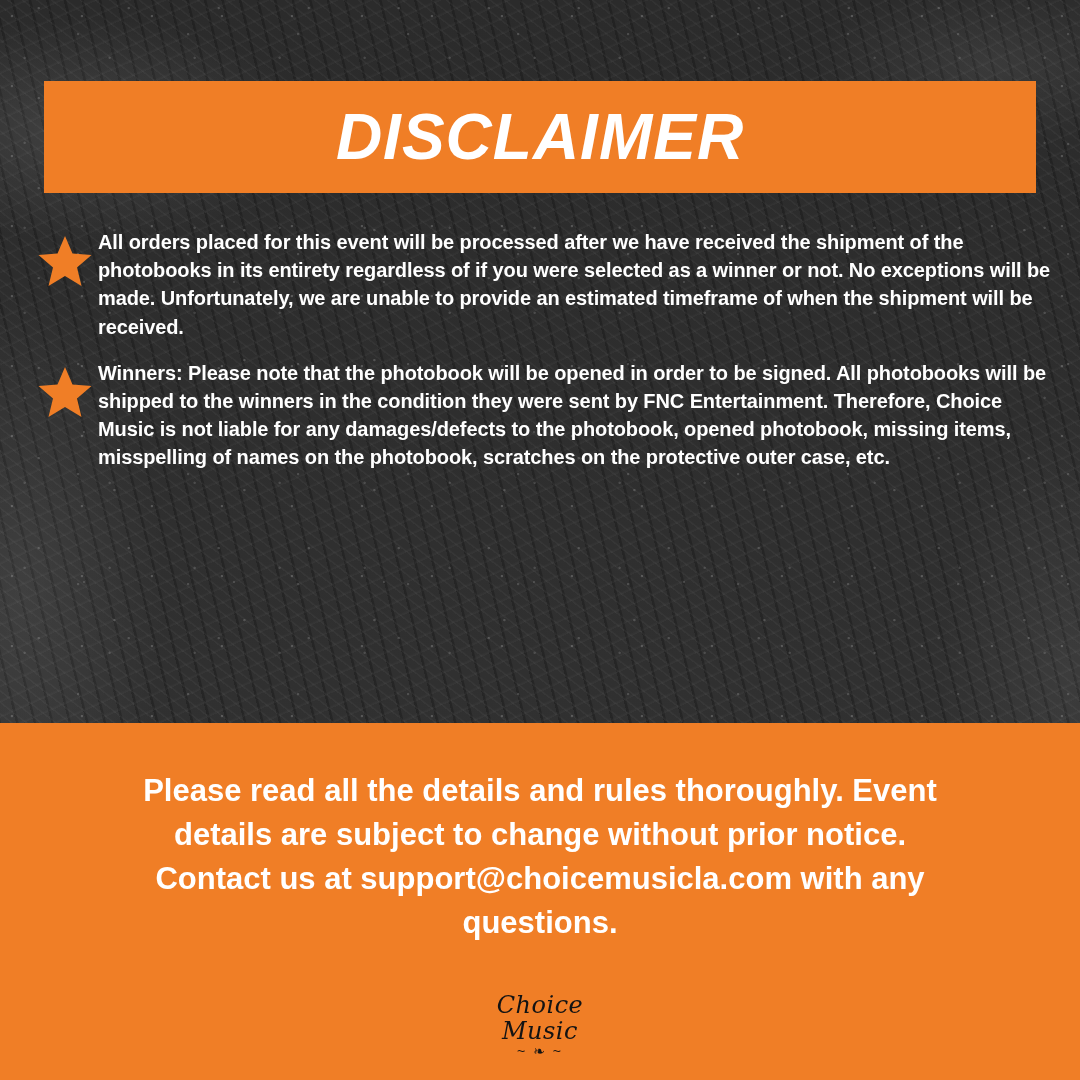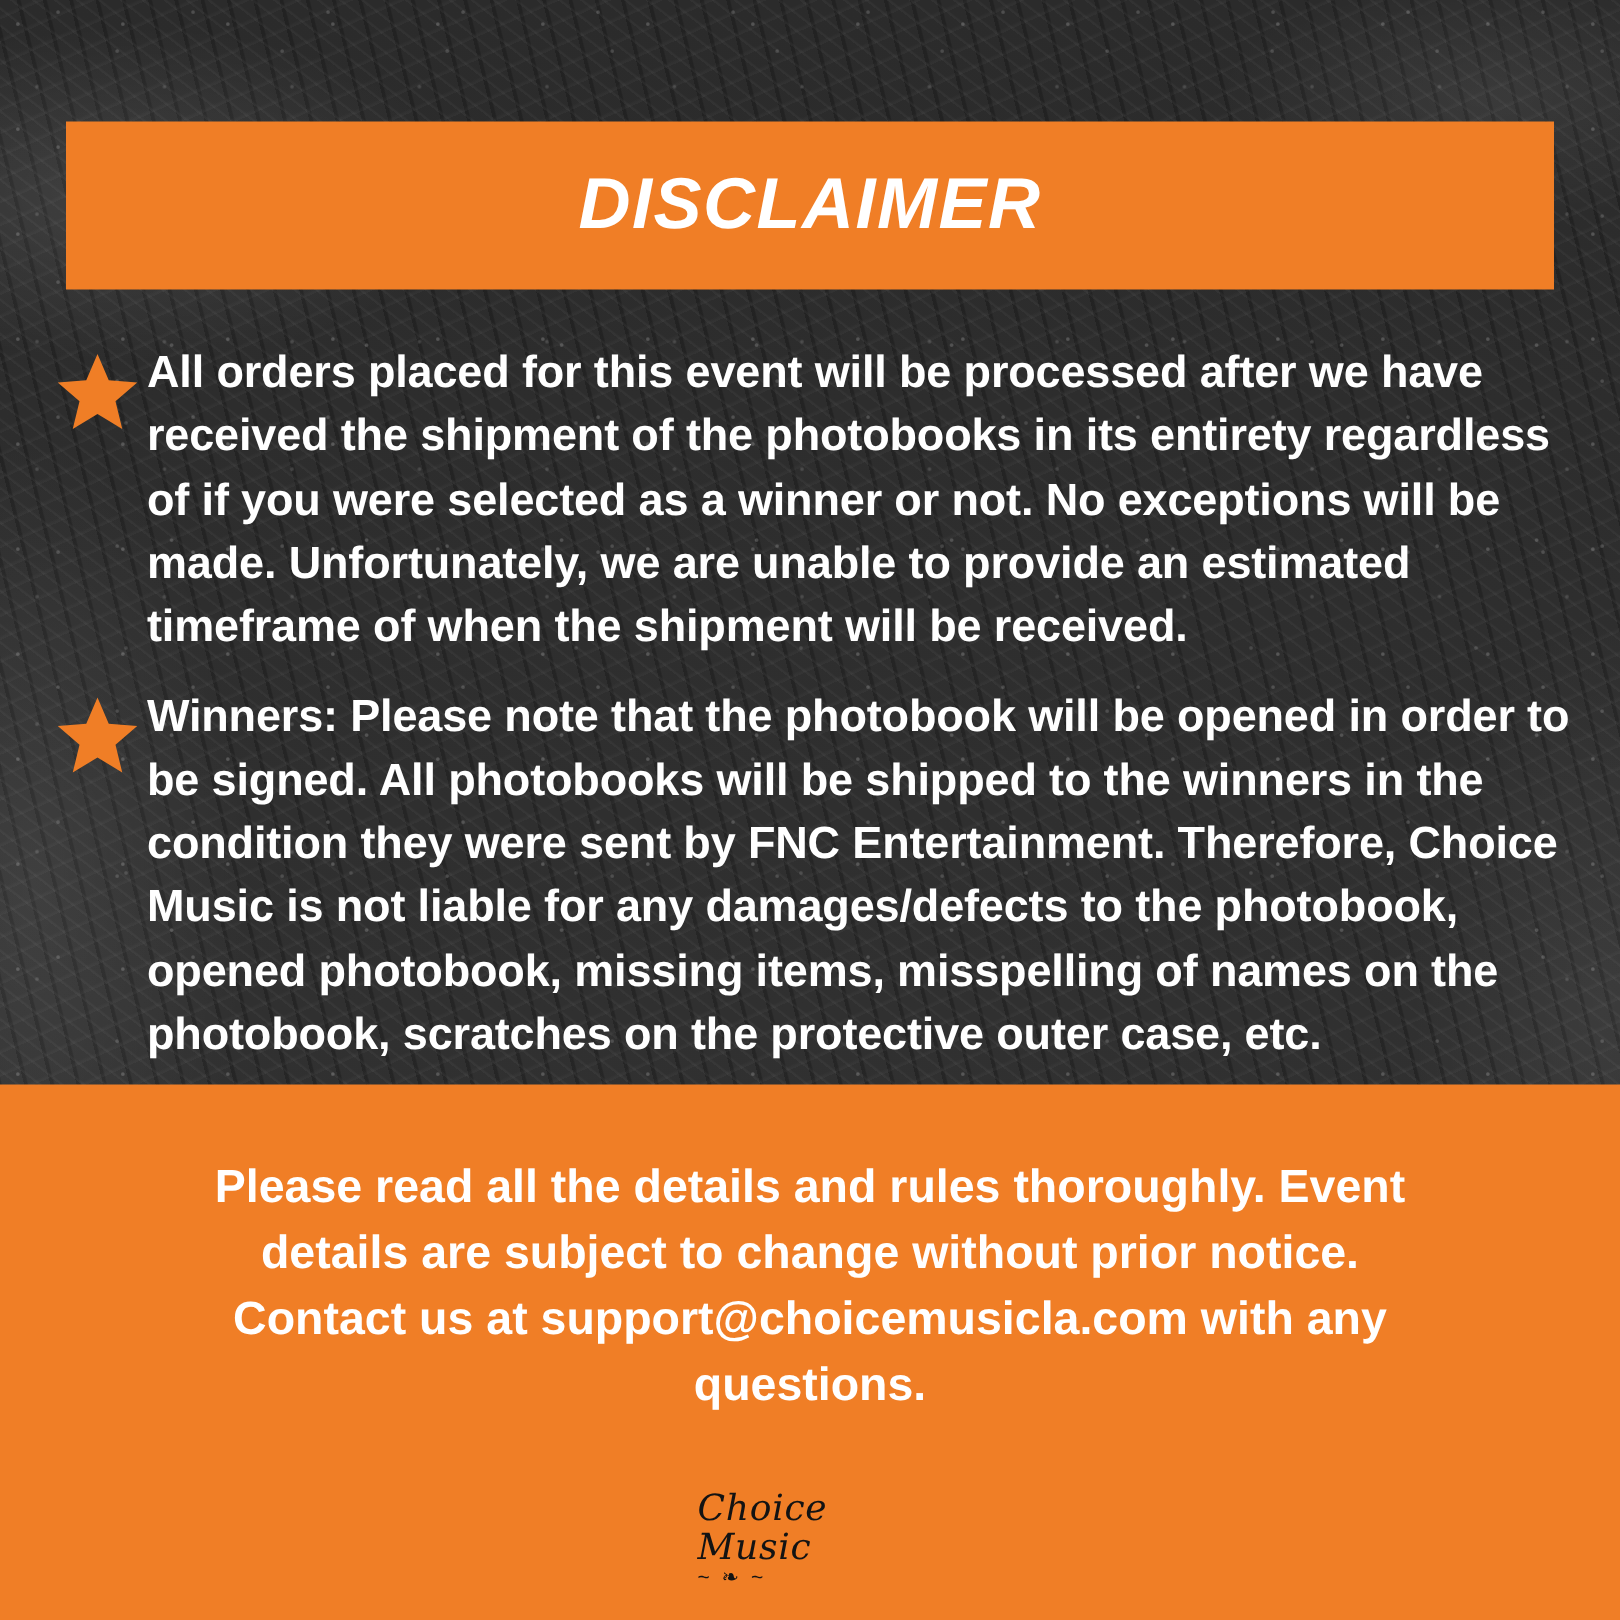--- a/index.html
+++ b/index.html
@@ -56,21 +56,21 @@
     left: 44px;
     top: 81px;
     width: 992px;
     height: 112px;
     background: #f07e26;
     display: flex;
     align-items: center;
     justify-content: center;
   }
   .title-text {
-    font-size: 48px;
+    font-size: 64px;
     font-weight: bold;
     font-style: italic;
     color: #ffffff;
     letter-spacing: 1px;
     line-height: 1;
   }
 
   .bullets {
     position: absolute;
     left: 36px;
@@ -84,21 +84,21 @@
   }
   .star-icon {
     flex: 0 0 auto;
     width: 62px;
     margin-top: 6px;
     line-height: 0;
   }
   .bullet-text {
     flex: 1 1 auto;
     color: #ffffff;
-    font-size: 30px;
+    font-size: 20px;
     font-weight: bold;
     line-height: 1.41;
     letter-spacing: -0.1px;
   }
 
   .footer {
     position: absolute;
     left: 0;
     bottom: 0;
     width: 1080px;
@@ -117,21 +117,21 @@
     font-weight: bold;
     line-height: 1.42;
     margin-top: 20px;
   }
   .logo {
     position: absolute;
     left: 50%;
     transform: translateX(-50%);
     bottom: 22px;
     width: 150px;
-    text-align: left;
+    text-align: center;
     color: #131313;
     line-height: 1;
   }
   .logo-line1 {
     font-family: "DejaVu Serif", serif;
     font-style: italic;
     font-size: 24px;
     letter-spacing: 0.5px;
   }
   .logo-line2 {

